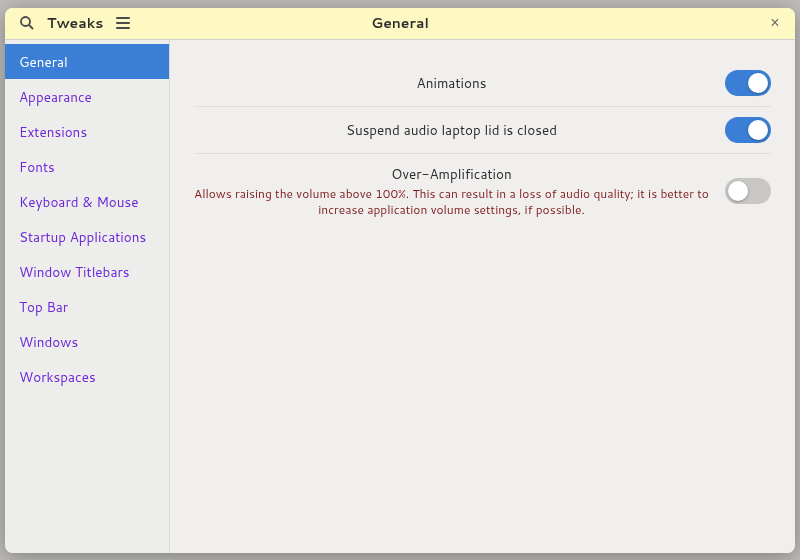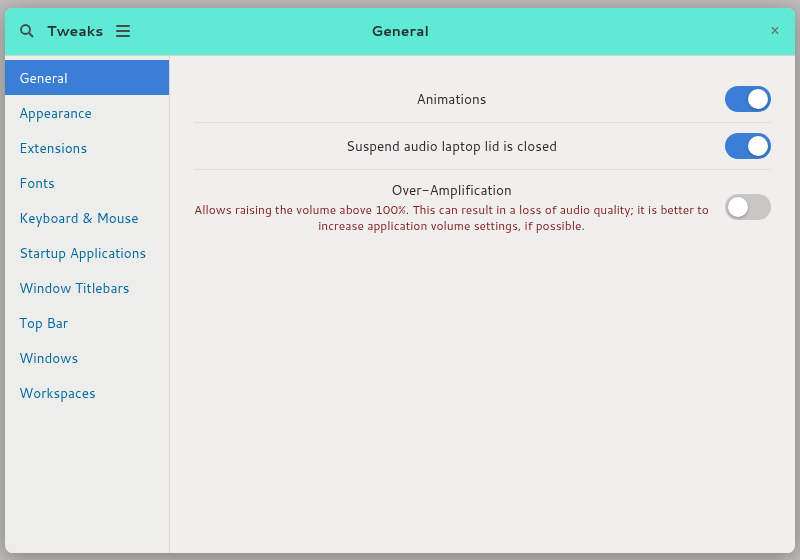--- a/index.html
+++ b/index.html
@@ -25,23 +25,23 @@
       border-radius: 8px;
       box-shadow: 0 4px 24px rgba(0,0,0,0.35);
       display: flex;
       flex-direction: column;
       overflow: hidden;
     }
 
     .titlebar {
       display: flex;
       align-items: center;
-      background: #5eead4;
+      background: #fef9c3;
       border-bottom: 1px solid #d0cfcc;
-      height: 48px;
+      height: 32px;
       flex-shrink: 0;
       padding: 0 8px;
     }
 
     .titlebar-left {
       display: flex;
       align-items: center;
       gap: 6px;
       width: 160px;
     }
@@ -126,21 +126,21 @@
       background: #ededeb;
       border-right: 1px solid #d8d7d4;
       flex-shrink: 0;
       overflow-y: auto;
       padding: 4px 0;
     }
 
     .sidebar-item {
       padding: 8px 14px;
       font-size: 13.5px;
-      color: #0369a1;
+      color: #6d28d9;
       cursor: pointer;
       border-radius: 0;
     }
 
     .sidebar-item.active {
       background: #3a7fd5;
       color: #ffffff;
     }
 
     .main {

